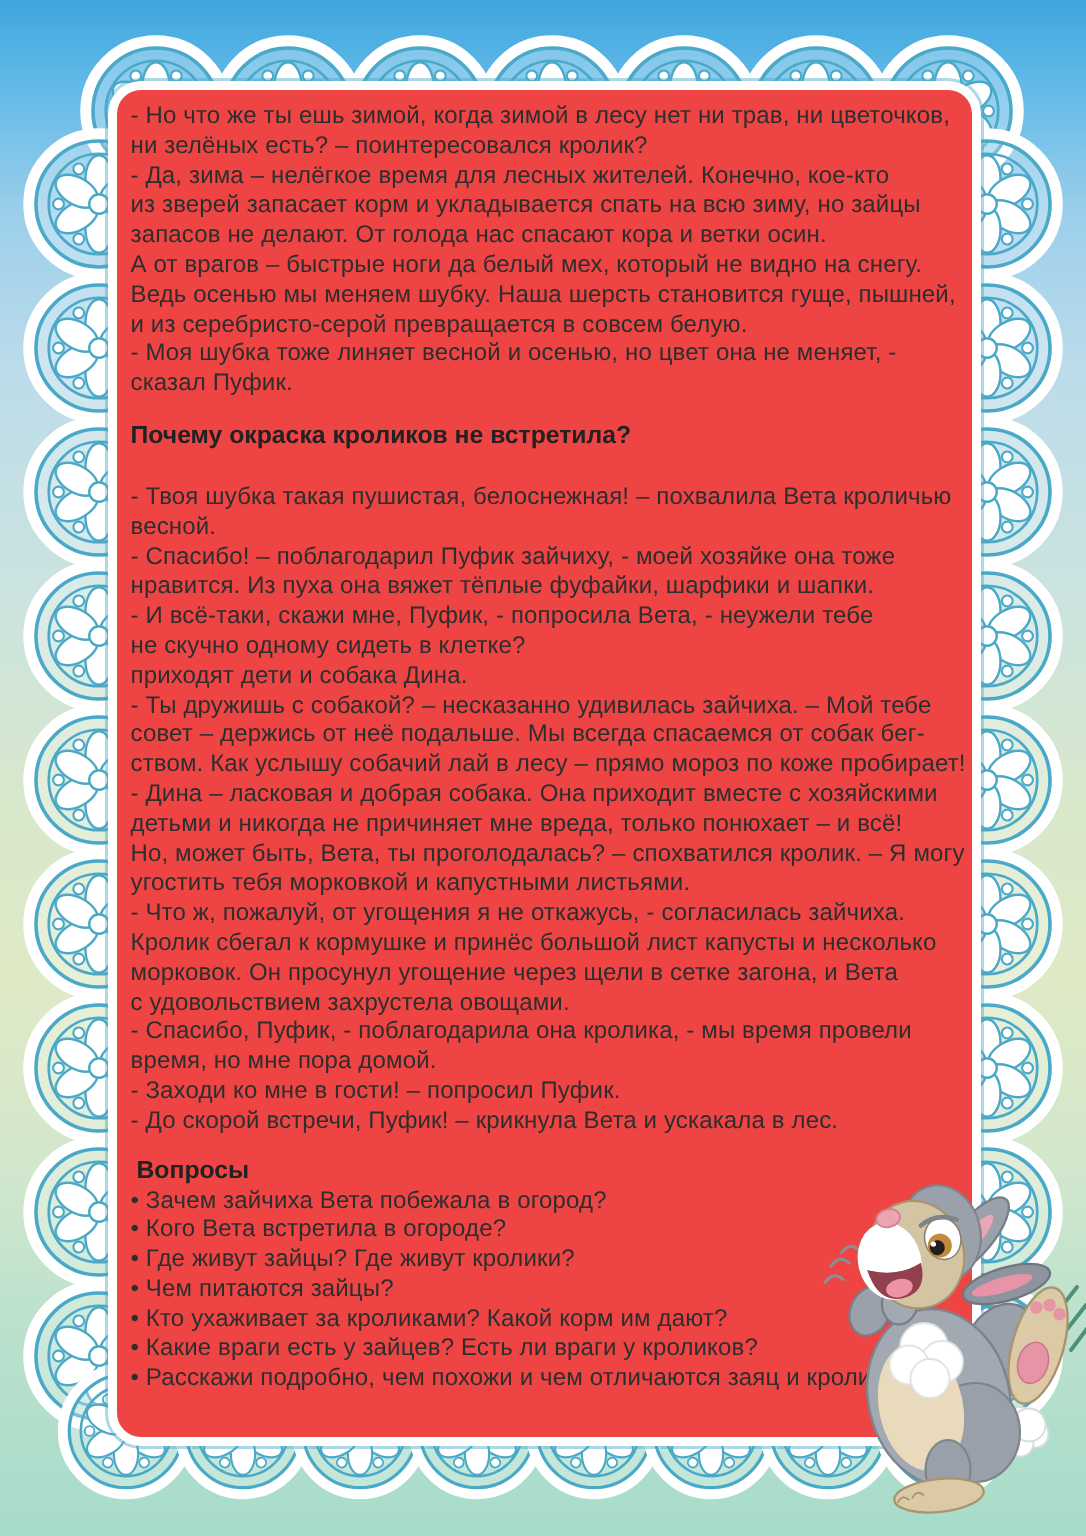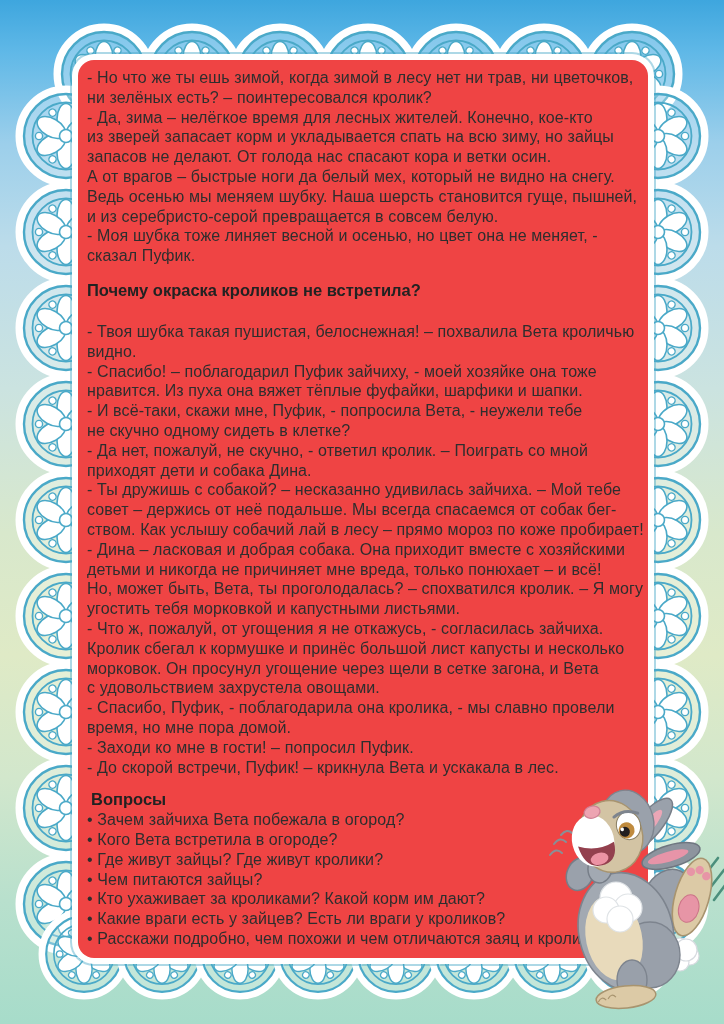--- a/index.html
+++ b/index.html
@@ -107,39 +107,38 @@
         <div class="text-line">запасов не делают. От голода нас спасают кора и ветки осин.</div>
         <div class="text-line">А от врагов – быстрые ноги да белый мех, который не видно на снегу.</div>
         <div class="text-line">Ведь осенью мы меняем шубку. Наша шерсть становится гуще, пышней,</div>
         <div class="text-line">и из серебристо-серой превращается в совсем белую.</div>
         <div class="text-line">- Моя шубка тоже линяет весной и осенью, но цвет она не меняет, -</div>
         <div class="text-line">сказал Пуфик.</div>
       </div>
     <div class="story-heading">Почему окраска кроликов не встретила?</div>
     <div>
         <div class="text-line">- Твоя шубка такая пушистая, белоснежная! – похвалила Вета кроличью</div>
-        <div class="text-line">видно.</div>
+        <div class="text-line">весной.</div>
         <div class="text-line">- Спасибо! – поблагодарил Пуфик зайчиху, - моей хозяйке она тоже</div>
         <div class="text-line">нравится. Из пуха она вяжет тёплые фуфайки, шарфики и шапки.</div>
         <div class="text-line">- И всё-таки, скажи мне, Пуфик, - попросила Вета, - неужели тебе</div>
         <div class="text-line">не скучно одному сидеть в клетке?</div>
-        <div class="text-line">- Да нет, пожалуй, не скучно, - ответил кролик. – Поиграть со мной</div>
         <div class="text-line">приходят дети и собака Дина.</div>
         <div class="text-line">- Ты дружишь с собакой? – несказанно удивилась зайчиха. – Мой тебе</div>
         <div class="text-line">совет – держись от неё подальше. Мы всегда спасаемся от собак бег-</div>
         <div class="text-line">ством. Как услышу собачий лай в лесу – прямо мороз по коже пробирает!</div>
         <div class="text-line">- Дина – ласковая и добрая собака. Она приходит вместе с хозяйскими</div>
         <div class="text-line">детьми и никогда не причиняет мне вреда, только понюхает – и всё!</div>
         <div class="text-line">Но, может быть, Вета, ты проголодалась? – спохватился кролик. – Я могу</div>
         <div class="text-line">угостить тебя морковкой и капустными листьями.</div>
         <div class="text-line">- Что ж, пожалуй, от угощения я не откажусь, - согласилась зайчиха.</div>
         <div class="text-line">Кролик сбегал к кормушке и принёс большой лист капусты и несколько</div>
         <div class="text-line">морковок. Он просунул угощение через щели в сетке загона, и Вета</div>
         <div class="text-line">с удовольствием захрустела овощами.</div>
-        <div class="text-line">- Спасибо, Пуфик, - поблагодарила она кролика, - мы славно провели</div>
+        <div class="text-line">- Спасибо, Пуфик, - поблагодарила она кролика, - мы время провели</div>
         <div class="text-line">время, но мне пора домой.</div>
         <div class="text-line">- Заходи ко мне в гости! – попросил Пуфик.</div>
         <div class="text-line">- До скорой встречи, Пуфик! – крикнула Вета и ускакала в лес.</div>
       </div>
     <div class="questions-heading">Вопросы</div>
     <div>
         <div class="text-line">• Зачем зайчиха Вета побежала в огород?</div>
         <div class="text-line">• Кого Вета встретила в огороде?</div>
         <div class="text-line">• Где живут зайцы? Где живут кролики?</div>
         <div class="text-line">• Чем питаются зайцы?</div>

